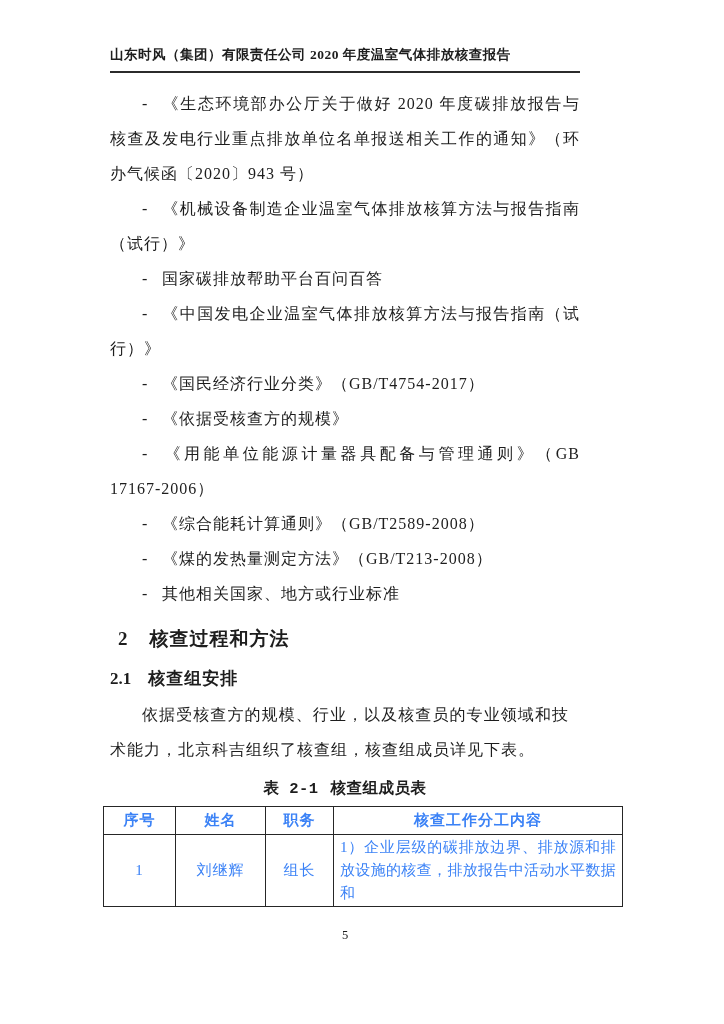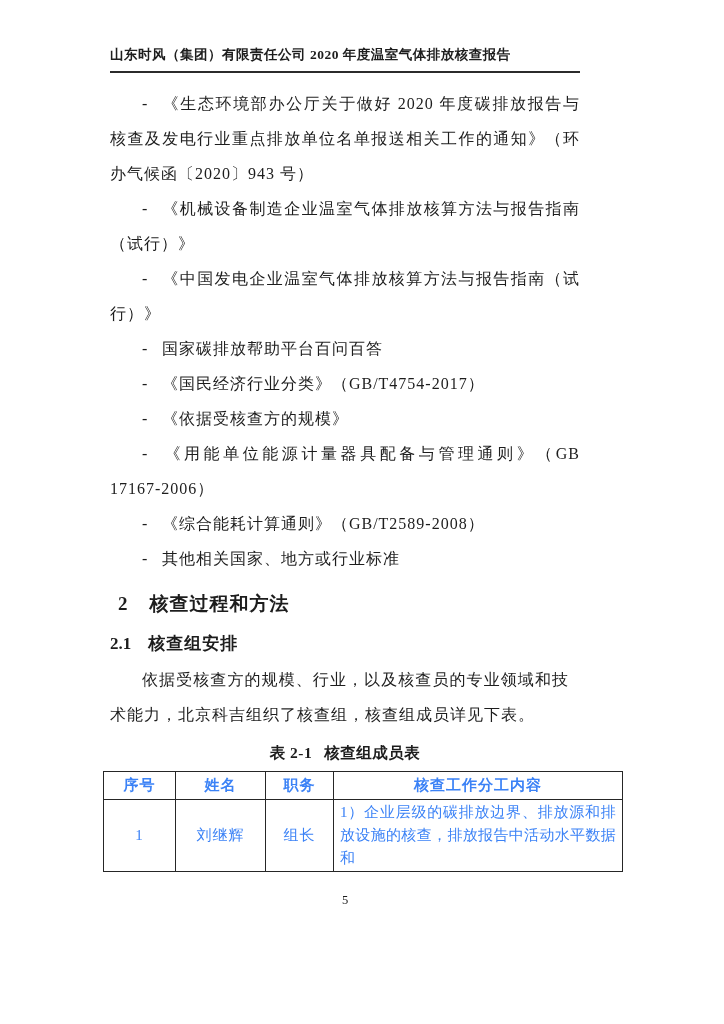--- a/index.html
+++ b/index.html
@@ -70,20 +70,21 @@
     margin: 7px 11px 0 0;
     text-indent: 2em;
     text-align: justify;
   }
   .table-caption {
     margin-top: 11px;
     text-align: center;
     font-weight: bold;
     font-size: 15.5px;
     letter-spacing: 0.5px;
+    font-family: Liberation Mono, monospace;
   }
   .table-caption .caption-label {
     margin-right: 12px;
   }
   table.members-table {
     border-collapse: collapse;
     table-layout: fixed;
     width: 519px;
     margin: 7px 0 0 -7px;
     font-size: 15px;
@@ -123,26 +124,27 @@
 </head>
 <body>
 
 <div class="page">
 
   <div class="doc-header">山东时风（集团）有限责任公司 2020 年度温室气体排放核查报告</div>
 
   <ul class="ref-list">
     <li><span class="bullet-dash">-</span><span>《生态环境部办公厅关于做好 2020 年度碳排放报告与核查及发电行业重点排放单位名单报送相关工作的通知》（环办气候函〔2020〕943 号）</span></li>
     <li><span class="bullet-dash">-</span><span>《机械设备制造企业温室气体排放核算方法与报告指南（试行）》</span></li>
+    <li><span class="bullet-dash">-</span><span>国家碳排放帮助平台百问百答</span></li>
     <li><span class="bullet-dash">-</span><span>《中国发电企业温室气体排放核算方法与报告指南（试行）》</span></li>
-    <li><span class="bullet-dash">-</span><span>国家碳排放帮助平台百问百答</span></li>
     <li><span class="bullet-dash">-</span><span>《国民经济行业分类》（GB/T4754-2017）</span></li>
     <li><span class="bullet-dash">-</span><span>《依据受核查方的规模》</span></li>
     <li><span class="bullet-dash">-</span><span>《用能单位能源计量器具配备与管理通则》（GB 17167-2006）</span></li>
     <li><span class="bullet-dash">-</span><span>《综合能耗计算通则》（GB/T2589-2008）</span></li>
+    <li><span class="bullet-dash">-</span><span>《煤的发热量测定方法》（GB/T213-2008）</span></li>
     <li><span class="bullet-dash">-</span><span>其他相关国家、地方或行业标准</span></li>
   </ul>
 
   <h1 class="section-heading">
     <span class="num">2</span><span>核查过程和方法</span>
   </h1>
 
   <h2 class="subsection-heading">
     <span class="num">2.1</span><span>核查组安排</span>
   </h2>

